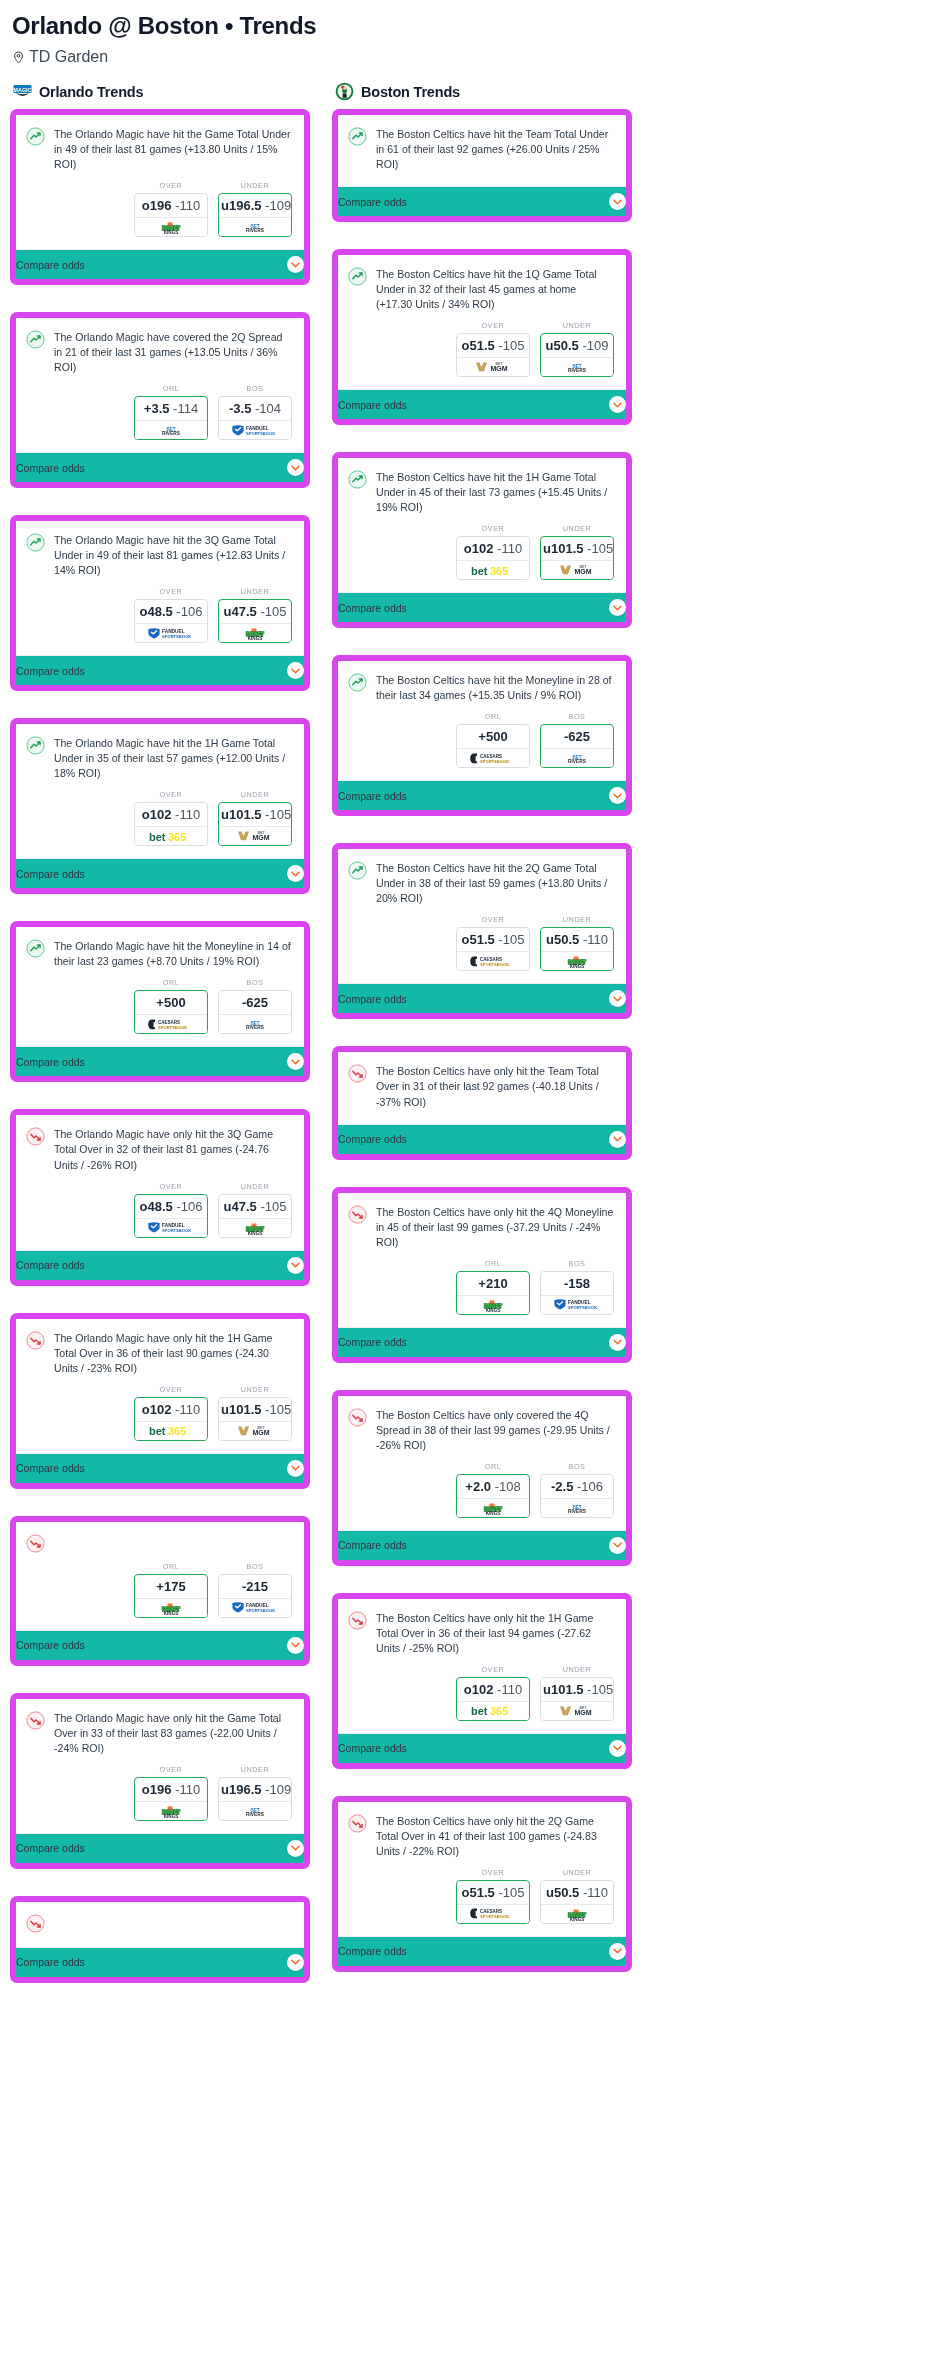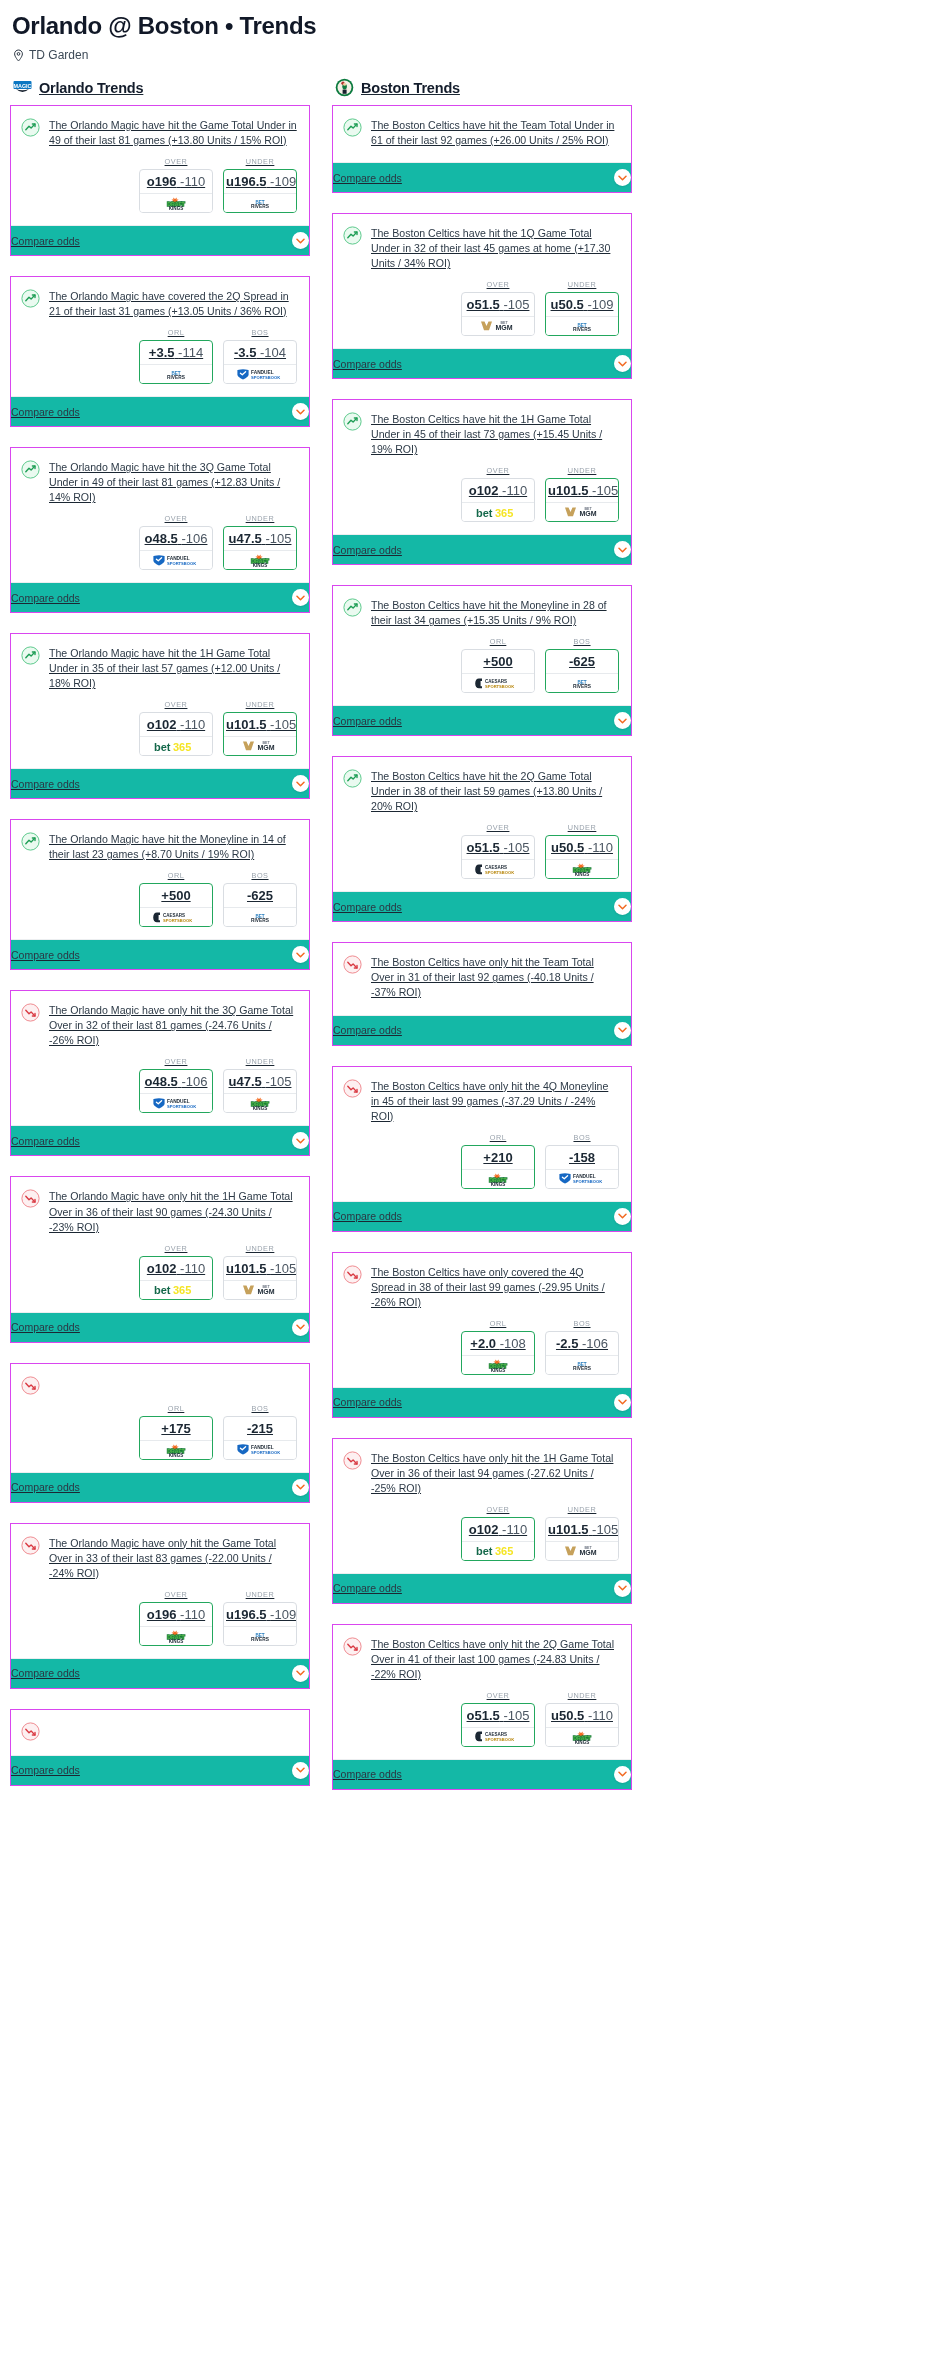--- a/index.html
+++ b/index.html
@@ -21,55 +21,55 @@
     color: #111827;
     margin: 4px 0 0 2px;
   }
   .venue-row {
     display: flex;
     align-items: center;
     gap: 5px;
     margin: 8px 0 0 3px;
   }
   .venue-name {
-    font-size: 12px;
+    font-size: 16px;
     color: #3d4a57;
   }
   .pin-icon svg { display: block; }
 
   
   .columns {
     display: flex;
     gap: 22px;
     margin-top: 16px;
     align-items: flex-start;
   }
-  .column { width: 300px; flex: 0 0 300px; text-decoration: underline; }
+  .column { width: 300px; flex: 0 0 300px; }
 
   .col-head {
     display: flex;
     align-items: center;
     gap: 7px;
     margin: 0 0 8px 3px;
   }
   .col-head-title {
     font-size: 14.5px;
     font-weight: 700;
     color: #131c2b;
     letter-spacing: -0.2px;
   }
   .team-logo { width: 19px; height: 19px; flex: 0 0 19px; }
   .team-logo svg { display: block; }
 
   
   .trend-card {
-    border: 1px solid #d946ef;
-    border-radius: 0;
+    border: 6px solid #d946ef;
+    border-radius: 7px;
     background: #ffffff;
-    margin-bottom: 20px;
+    margin-bottom: 27px;
     overflow: hidden;
   }
   .trend-body {
     display: flex;
     gap: 9px;
     padding: 11px 12px 0 10px;
   }
   .trend-icon { width: 19px; height: 19px; flex: 0 0 19px; margin-top: 1px; }
   .trend-icon svg { display: block; }
   .trend-text {

